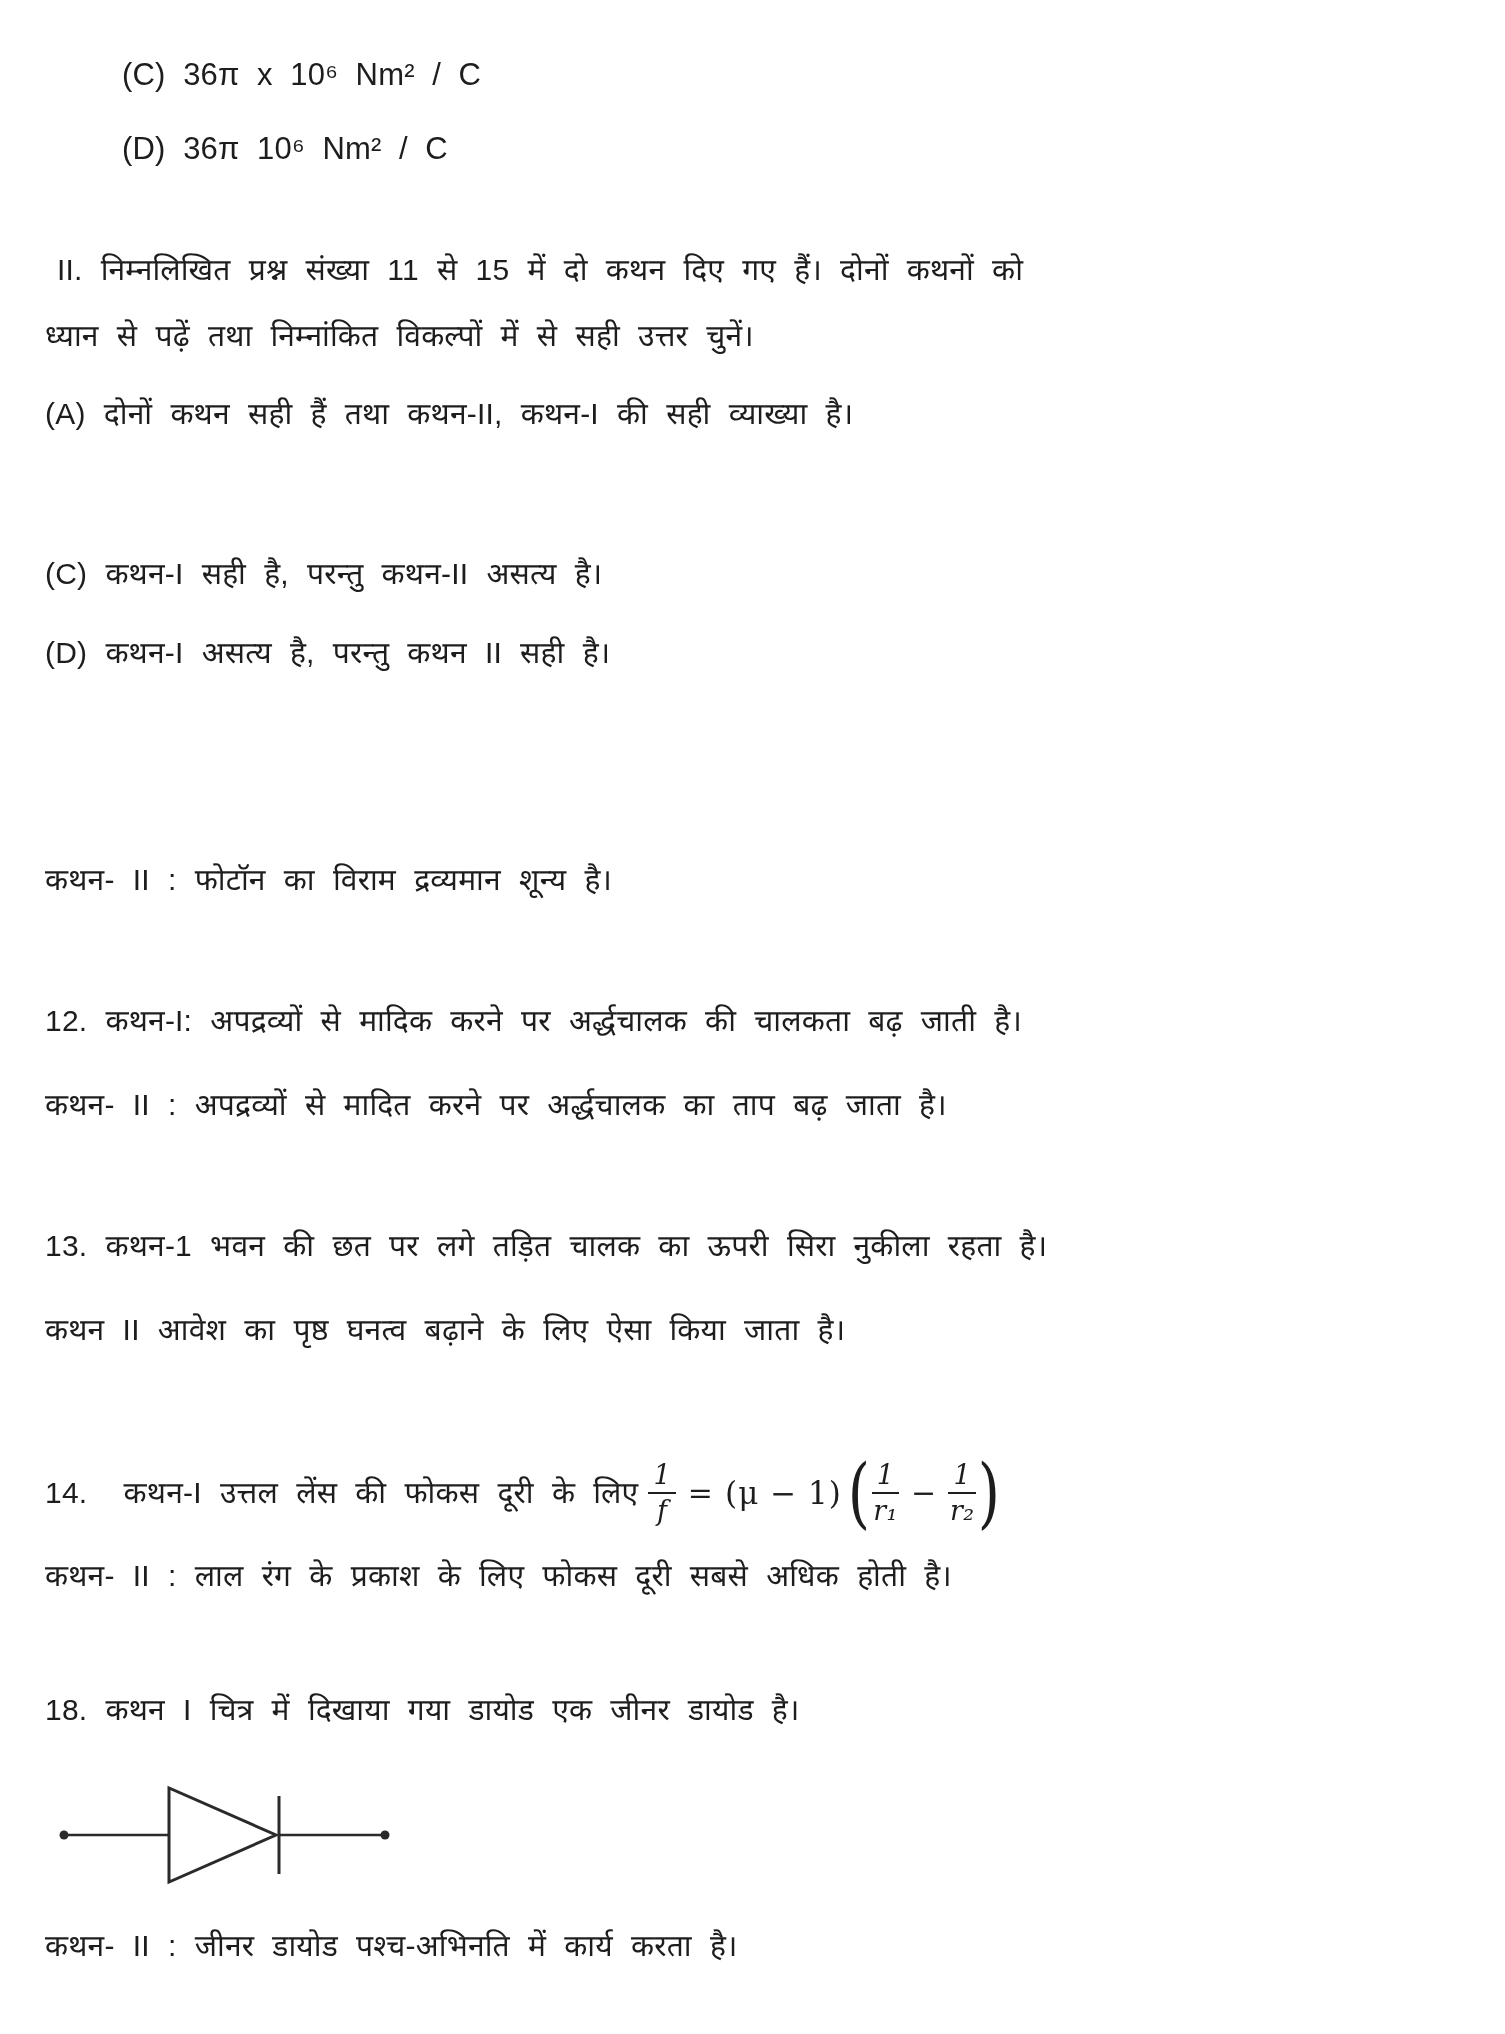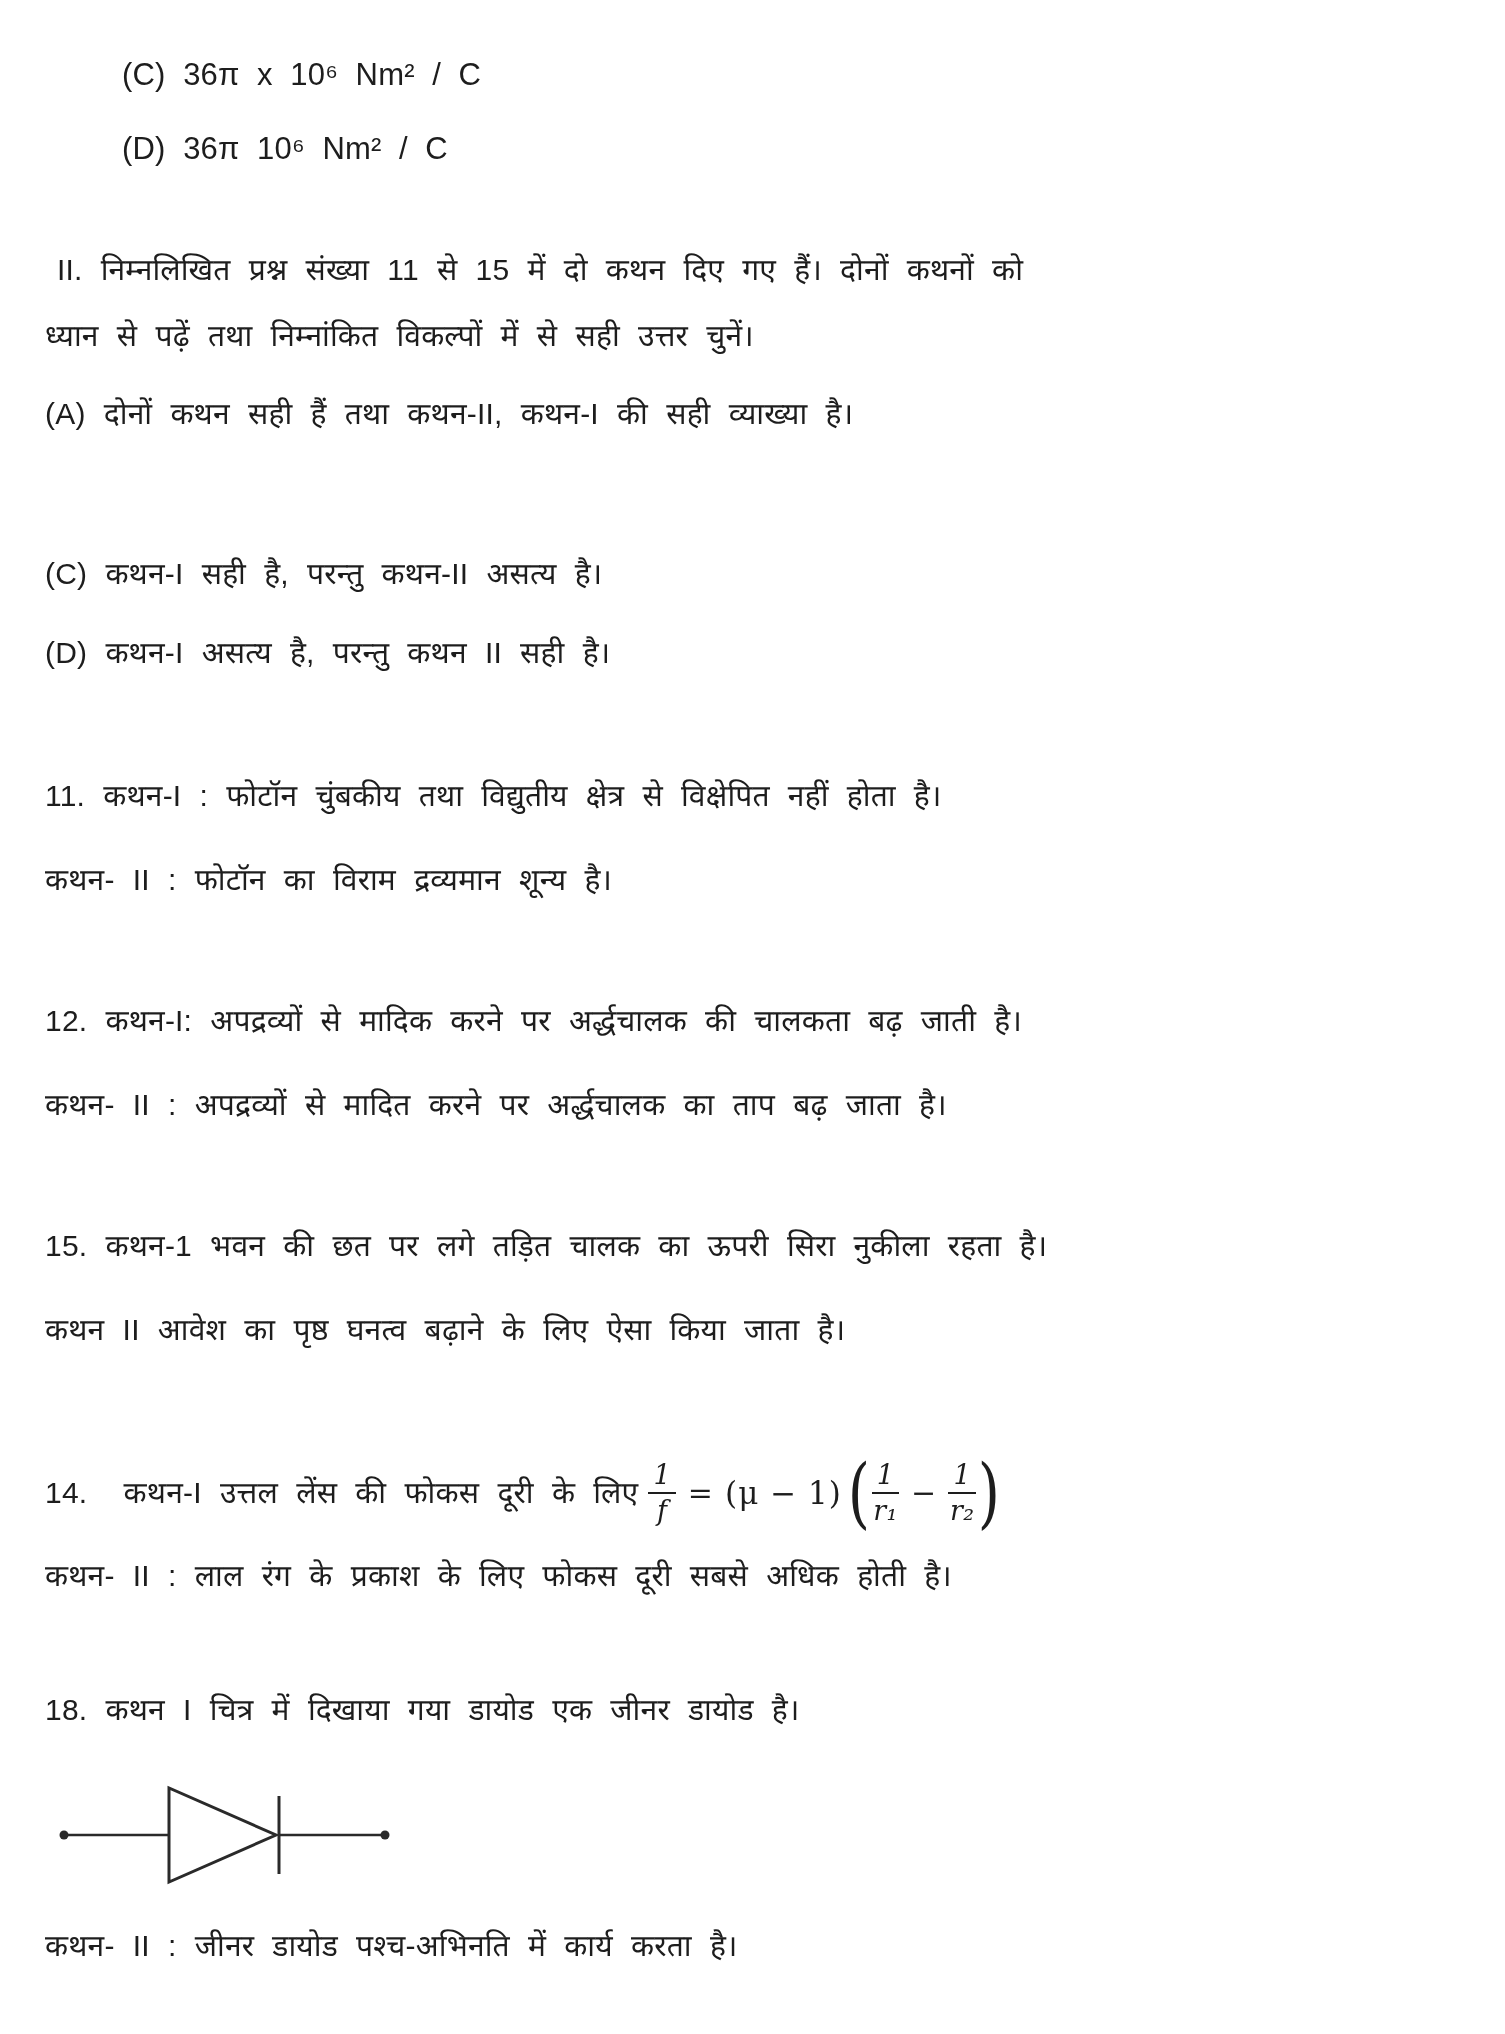--- a/index.html
+++ b/index.html
@@ -93,27 +93,26 @@
     <span>(D)</span> <span>36π 10⁶ Nm² / C</span>
   </div>
 
   <div class="t-line inst-1" style="top:250px">II. निम्नलिखित प्रश्न संख्या 11 से 15 में दो कथन दिए गए हैं। दोनों कथनों को</div>
   <div class="t-line" style="top:316px">ध्यान से पढ़ें तथा निम्नांकित विकल्पों में से सही उत्तर चुनें।</div>
 
   <div class="t-line" style="top:394px">(A) दोनों कथन सही हैं तथा कथन-II, कथन-I की सही व्याख्या है।</div>
   <div class="t-line" style="top:554px">(C) कथन-I सही है, परन्तु कथन-II असत्य है।</div>
   <div class="t-line" style="top:633px">(D) कथन-I असत्य है, परन्तु कथन II सही है।</div>
 
-  <div class="t-line" style="top:776px">11. कथन-I : फोटॉन चुंबकीय तथा विद्युतीय क्षेत्र से विक्षेपित नहीं होता है।</div>
   <div class="t-line" style="top:860px">कथन- II : फोटॉन का विराम द्रव्यमान शून्य है।</div>
 
   <div class="t-line" style="top:1001px">12. कथन-I: अपद्रव्यों से मादिक करने पर अर्द्धचालक की चालकता बढ़ जाती है।</div>
   <div class="t-line" style="top:1085px">कथन- II : अपद्रव्यों से मादित करने पर अर्द्धचालक का ताप बढ़ जाता है।</div>
 
-  <div class="t-line" style="top:1226px">15. कथन-1 भवन की छत पर लगे तड़ित चालक का ऊपरी सिरा नुकीला रहता है।</div>
+  <div class="t-line" style="top:1226px">13. कथन-1 भवन की छत पर लगे तड़ित चालक का ऊपरी सिरा नुकीला रहता है।</div>
   <div class="t-line" style="top:1310px">कथन II आवेश का पृष्ठ घनत्व बढ़ाने के लिए ऐसा किया जाता है।</div>
 
   <div class="t-line formula-line" style="top:1438px">
     <span>14.  कथन-I उत्तल लेंस की फोकस दूरी के लिए</span>
     <span class="math">
       <span class="frac"><span class="fnum">1</span><span class="fden">f</span></span>
       <span class="mop">=</span>
       <span class="mterm">(μ − 1)</span>
       <span class="bparen">(</span>
       <span class="frac"><span class="fnum">1</span><span class="fden">r₁</span></span>

